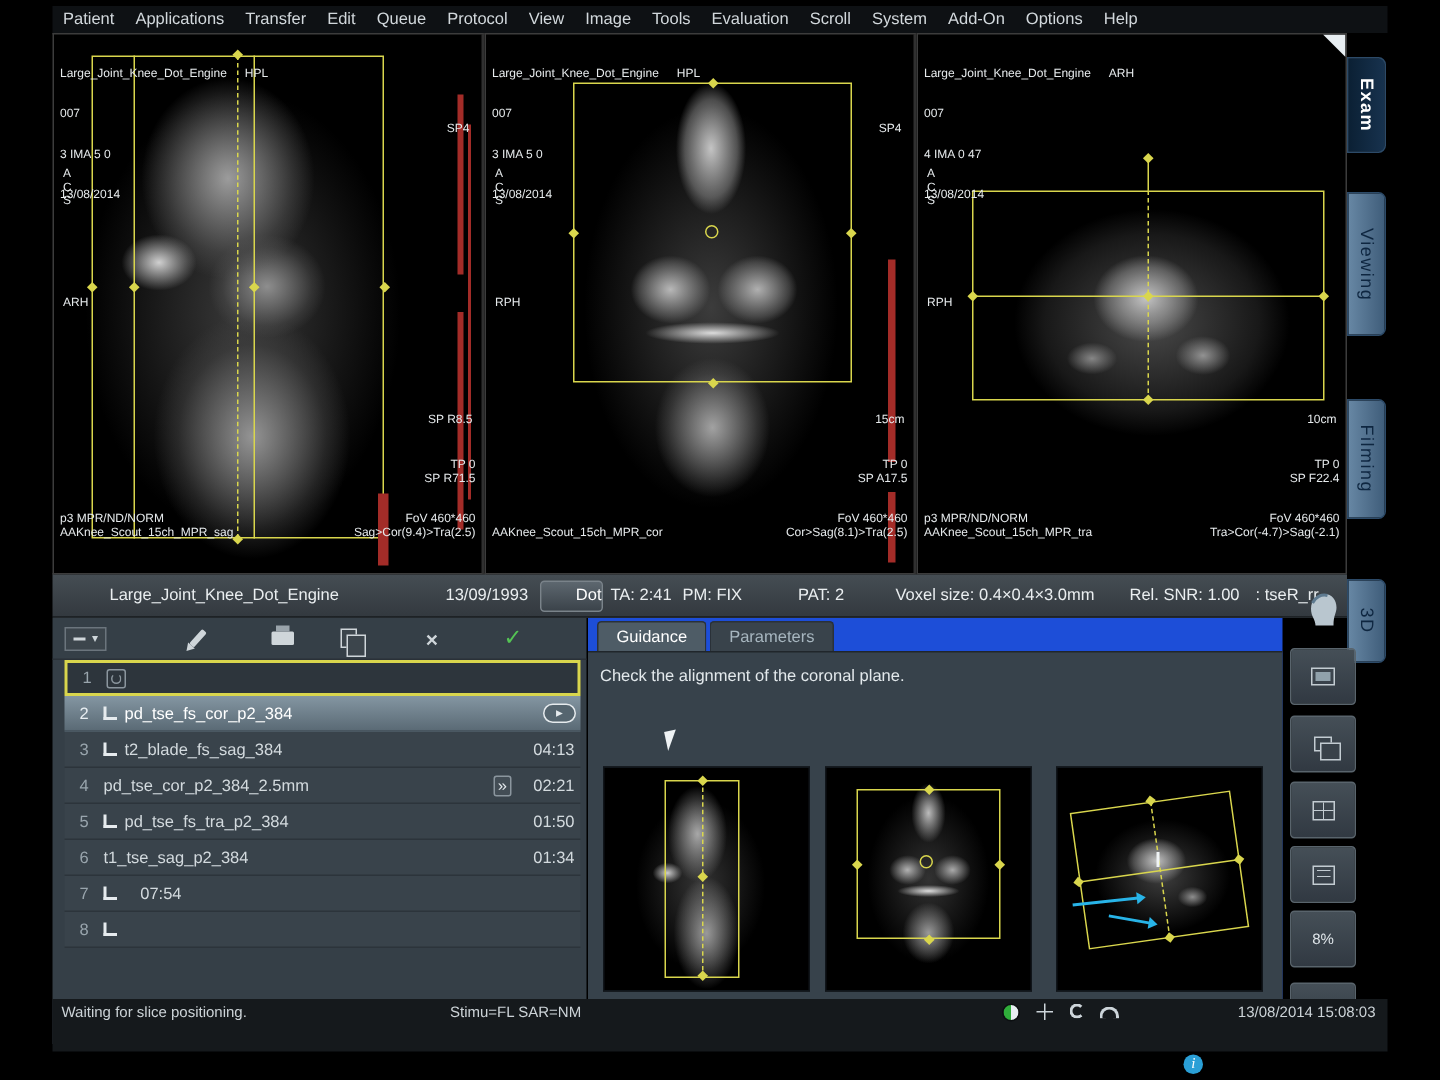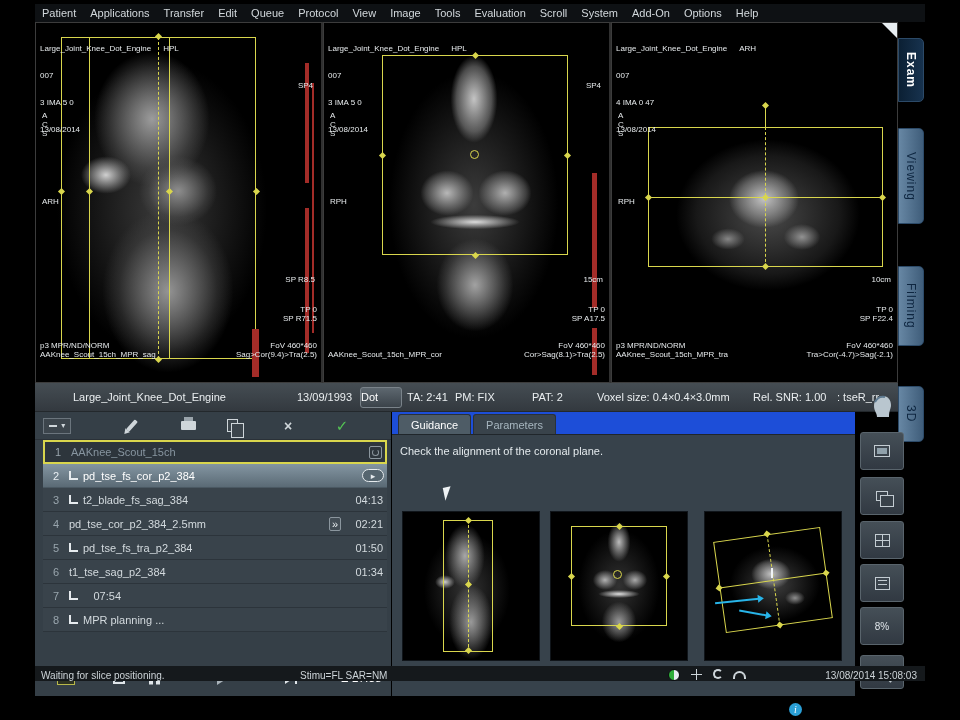--- a/index.html
+++ b/index.html
@@ -60,21 +60,21 @@
   .side-tab{position:absolute;left:898px;width:26px;writing-mode:vertical-rl;text-align:center;
     font-size:12px;letter-spacing:1px;border-radius:0 5px 5px 0;display:flex;align-items:center;justify-content:center}
   .tab-active{background:linear-gradient(90deg,#0b2034,#17324e);color:#fff;font-weight:bold;border:1px solid #2c4a68}
   .tab-idle{background:linear-gradient(90deg,#6787a4,#3f5d7a);color:#0e2640;border:1px solid #2c4a68}
 
   
   .scanhdr{position:absolute;left:35px;top:383px;width:863px;height:29px;
     background:linear-gradient(#454d53,#33393f);border-bottom:1px solid #23282c;font-size:11px;color:#eaeef0}
   .scanhdr span{position:absolute;top:8px;white-space:nowrap}
   .dot-btn{position:absolute;left:325px;top:4px;width:42px;height:21px;border:1px solid #7a838a;border-radius:3px;
-    background:linear-gradient(#5d676f,#3b434a);color:#fff;font-size:11px;text-align:left;line-height:19px}
+    background:linear-gradient(#5d676f,#3b434a);color:#fff;font-size:11px;text-align:right;line-height:19px}
 
   
   .queuepanel{position:absolute;left:35px;top:412px;width:356px;height:284px;background:#353f47}
   .qtoolbar{position:absolute;left:0;top:0;width:100%;height:28px;display:flex;align-items:center;border-bottom:1px solid #2a3138}
   .qtool{display:flex;align-items:center;justify-content:center;height:22px;min-width:26px}
   .qrows{position:absolute;left:8px;top:28px;right:4px}
   .qrow{height:24px;display:flex;align-items:center;background:#39434b;border-bottom:1px solid #2c343b;font-size:11px;color:#d3dade}
   .q-done{background:#2d353c;border:2px solid #d9d64d;color:#8795a0}
   .q-current{background:linear-gradient(#8496a2,#5a6a75);color:#fff;border-bottom:1px solid #4a5862}
   .qnum{width:26px;text-align:center;color:#99a5ad;flex:none}
@@ -156,21 +156,21 @@
   .ic-stack::after{content:"";position:absolute;left:3px;top:3px;width:12px;height:10px;border:1px solid #c3ccd2;background:#39424a}
   .ic-grid{width:15px;height:13px;border:1px solid #c3ccd2;background:
     linear-gradient(to right,transparent 0 6px,#c3ccd2 6px 7px,transparent 7px),
     linear-gradient(to bottom,transparent 0 5px,#c3ccd2 5px 6px,transparent 6px)}
   .ic-list{width:15px;height:13px;border:1px solid #c3ccd2;padding:2px;background:repeating-linear-gradient(to bottom,#c3ccd2 0 1px,transparent 1px 4px) content-box}
   .ic-pct{font-size:10px;color:#dfe5e9}
   .ic-mag{width:10px;height:10px;border:2px solid #c3ccd2;border-radius:50%;position:relative}
   .ic-mag::after{content:"";position:absolute;width:2px;height:6px;background:#c3ccd2;transform:rotate(-45deg);left:9px;top:8px}
 
   
-  .statusbar{position:absolute;left:35px;top:666px;width:890px;height:15px;background:#15191c;font-size:10px;color:#ccd3d7}
+  .statusbar{position:absolute;left:35px;top:666px;width:890px;height:35px;background:#15191c;font-size:10px;color:#ccd3d7}
   .statusbar span{position:absolute;top:4px;white-space:nowrap}
   .sb-ic{position:absolute;top:3px}
   .ic-pie{width:12px;height:12px;border-radius:50%;background:linear-gradient(90deg,#2fae3a 0 50%,#e8eef2 50% 100%);border:1px solid #0c0f11}
   .ic-cross{width:11px;height:11px;background:
     linear-gradient(#cdd5da,#cdd5da) center/1px 100% no-repeat,
     linear-gradient(#cdd5da,#cdd5da) center/100% 1px no-repeat}
   .ic-arc{width:10px;height:10px;border:2px solid #cdd5da;border-radius:50%;border-right-color:transparent}
   .ic-phones{width:13px;height:8px;border:2px solid #cdd5da;border-bottom:none;border-radius:8px 8px 0 0}
   .ic-info{width:13px;height:13px;border-radius:50%;background:#2a9fd6;color:#fff;font-size:10px;font-style:italic;
     font-family:"Liberation Serif",serif;display:flex;align-items:center;justify-content:center}
@@ -345,21 +345,20 @@
           <span class="glyph">×</span>
         </div>
       <div class="qtool" style="margin-left:28px">
           <span class="glyph glyph-check">✓</span>
         </div>
     </div>
 
     <div class="qrows">
       <div class="qrow q-done">
         <span class="qnum">1</span>
-        <span class="qname">AAKnee_Scout_15ch</span>
         <span class="ic-rot"></span>
       </div>
       <div class="qrow q-current">
         <span class="qnum">2</span>
         <span class="seqicon"></span>
         <span class="qname">pd_tse_fs_cor_p2_384</span>
         <span class="qtime"></span>
         <span class="badge-next">
             <span>▸</span>
           </span>
@@ -388,21 +387,20 @@
         <span class="qtime">01:34</span>
       </div>
       <div class="qrow">
         <span class="qnum">7</span>
         <span class="seqicon"></span>
         <span class="qtime">07:54</span>
       </div>
       <div class="qrow">
         <span class="qnum">8</span>
         <span class="seqicon"></span>
-        <span class="qname">MPR planning ...</span>
         <span class="qtime"></span>
       </div>
     </div>
 
     <div class="transport">
       <div style="left:22px">
           <div class="t-load"></div>
         </div>
       <div style="left:78px">
           <div class="t-stop"></div>

